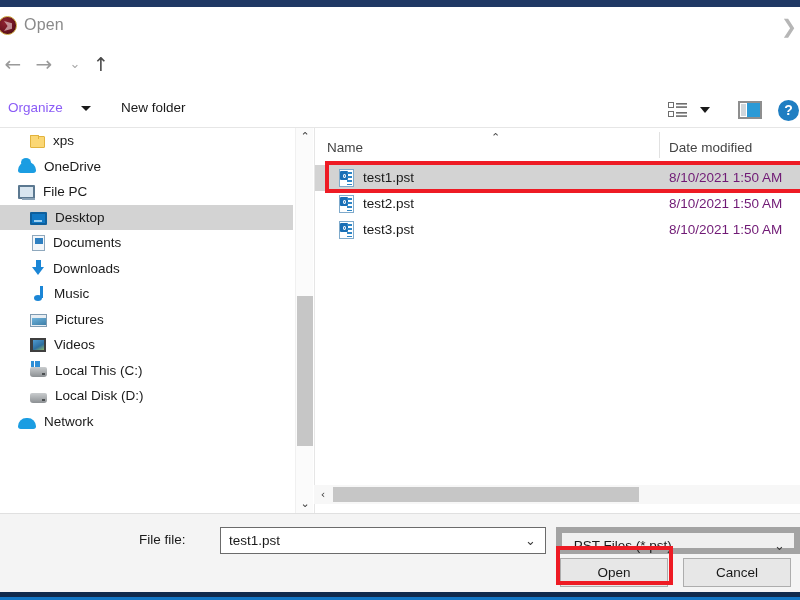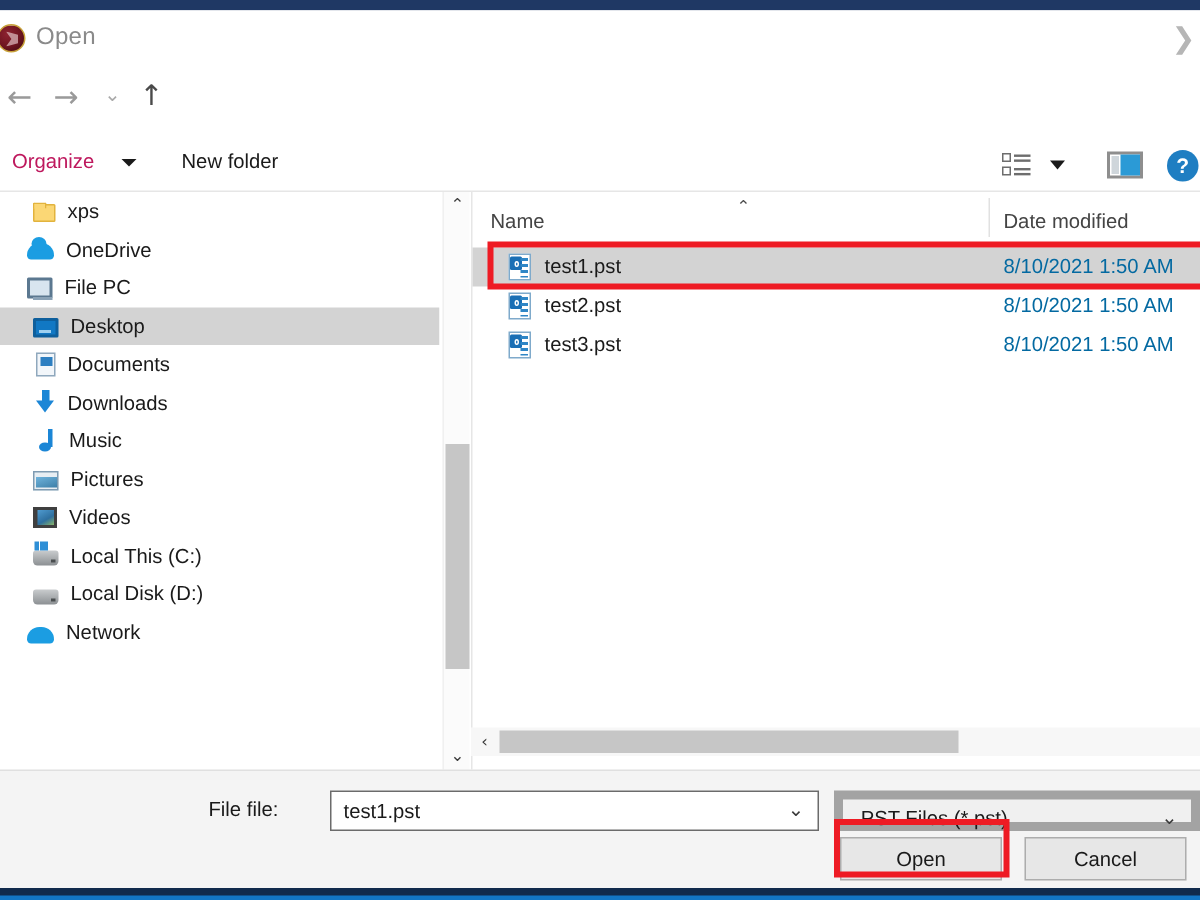--- a/index.html
+++ b/index.html
@@ -141,21 +141,21 @@
     width: 17px; height: 17px;
   }
 
   
   .cmdbar {
     position: absolute; left: 0; top: 85px; width: 800px; height: 36px;
     background: #ffffff;
   }
   .cmd-organize {
     position: absolute; left: 8px; top: 8px;
-    font-size: 13.5px; color: #be185d;
+    font-size: 13.5px; color: #8b5cf6;
   }
   .cmd-organize-caret {
     position: absolute; left: 81px; top: 14px;
     width: 0; height: 0;
     border-left: 5px solid transparent; border-right: 5px solid transparent;
     border-top: 5px solid #1a1a1a;
   }
   .cmd-newfolder {
     position: absolute; left: 121px; top: 8px;
     font-size: 13.5px; color: #1a1a1a;
@@ -207,21 +207,21 @@
     overflow: hidden;
   }
   .side-item {
     position: relative;
     height: 25.5px;
     display: flex; align-items: center;
     padding-left: 18px;
     font-size: 13.5px; color: #1a1a1a;
     white-space: nowrap;
   }
-  .side-item.indent { padding-left: 22px; }
+  .side-item.indent { padding-left: 30px; }
   .side-item.selected { background: #d3d3d3; }
   .side-ico {
     width: 18px; height: 16px; margin-right: 8px;
     position: relative; flex: none;
   }
 
   
   .ico-folder {
     background: #fbd775; border: 1px solid #e2b33d;
     width: 15px; height: 12px; border-radius: 1px; margin-top: 2px;
@@ -394,21 +394,21 @@
     position: absolute; left: 2.5px; top: 3.5px;
     width: 3px; height: 4px; border: 1.3px solid #ffffff; border-radius: 50%;
     display: block;
   }
   .fl-name {
     position: absolute; left: 48px; top: 5px;
     font-size: 13.5px; color: #1a1a1a;
   }
   .fl-date {
     position: absolute; left: 354px; top: 5px;
-    font-size: 13.5px; color: #0369a1; white-space: nowrap;
+    font-size: 13.5px; color: #701a75; white-space: nowrap;
   }
 
   
   .h-scroll {
     position: absolute; left: 314px; top: 357px;
     width: 486px; height: 19px;
     background: #f7f7f7;
   }
   .hs-left {
     position: absolute; left: 0; top: 0; width: 18px; height: 19px;

